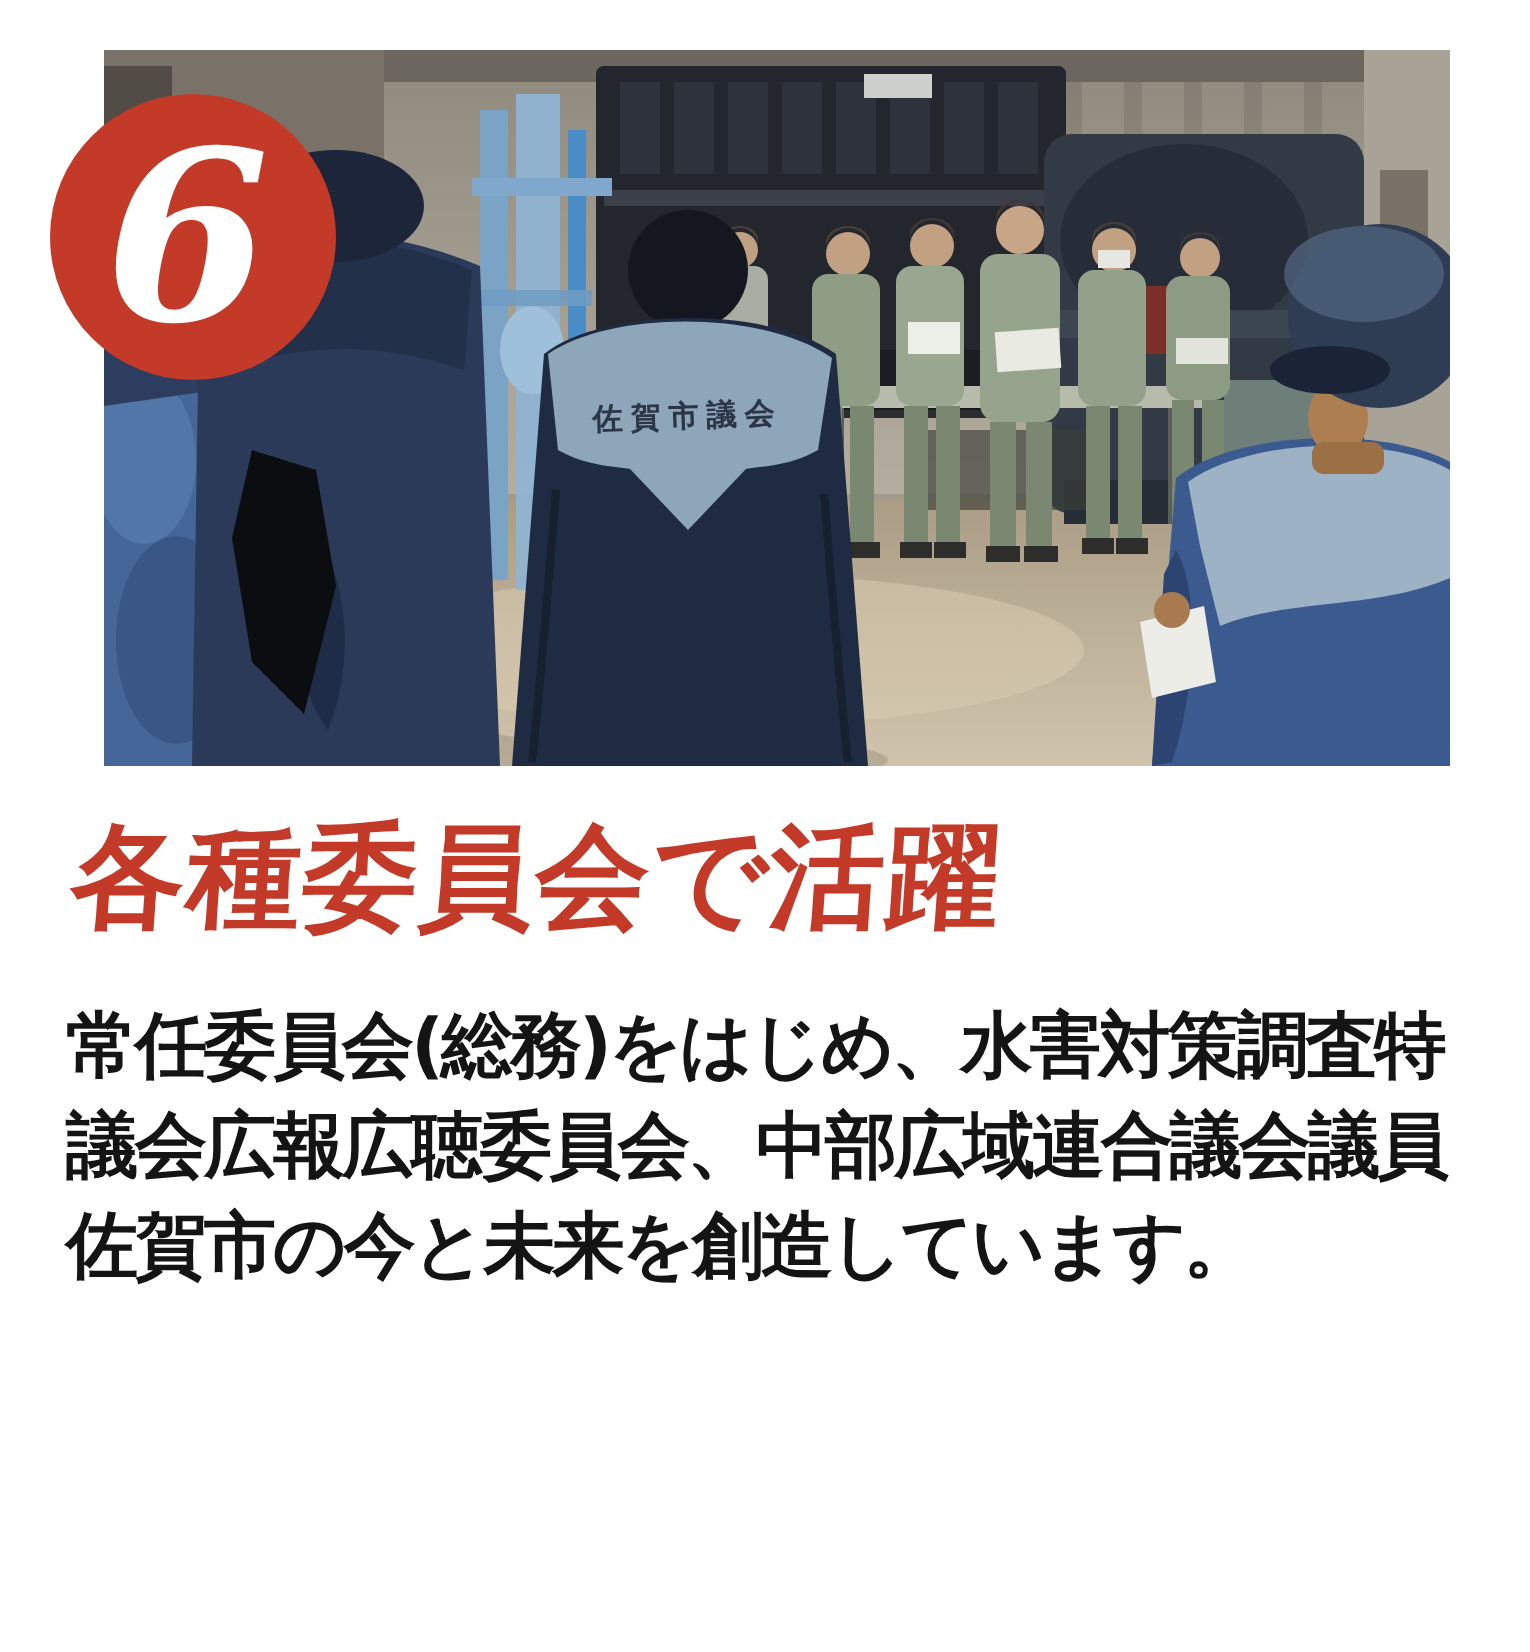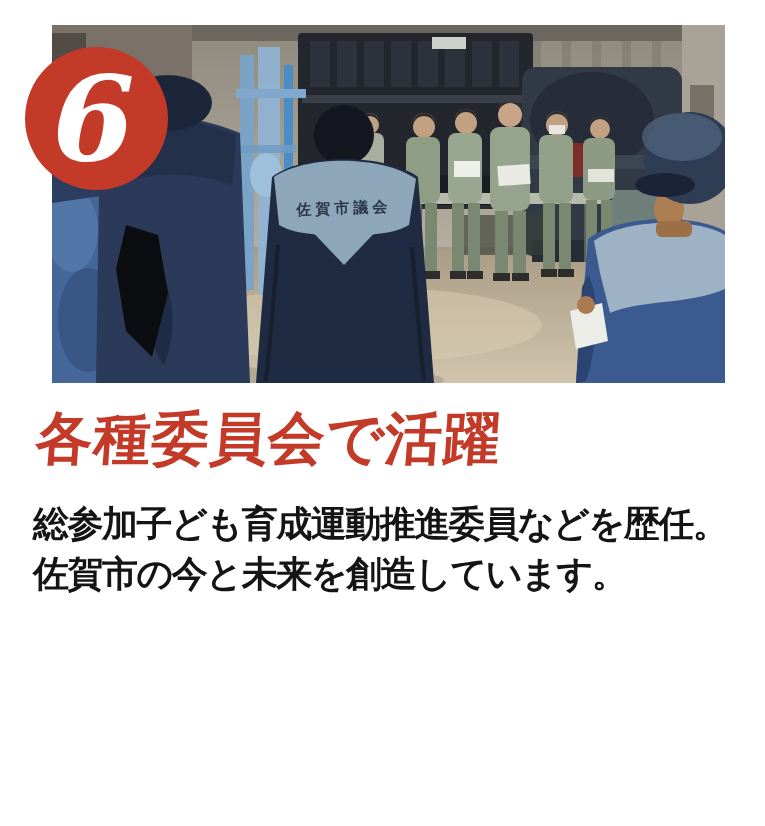--- a/index.html
+++ b/index.html
@@ -217,17 +217,18 @@
     </svg>
   </figure>
 
   <div class="badge">
     <span>6</span>
   </div>
 
   <h1 class="heading">各種委員会で活躍</h1>
 
   <div class="body-text">
-    <div class="body-line">総参加子ども育成運動推進委員などを歴任。</div>
+    <div class="body-line">常任委員会(総務)をはじめ、水害対策調査特</div>
+    <div class="body-line">議会広報広聴委員会、中部広域連合議会議員</div>
     <div class="body-line">佐賀市の今と未来を創造しています。</div>
   </div>
 
 </div>
 
 </body></html>

